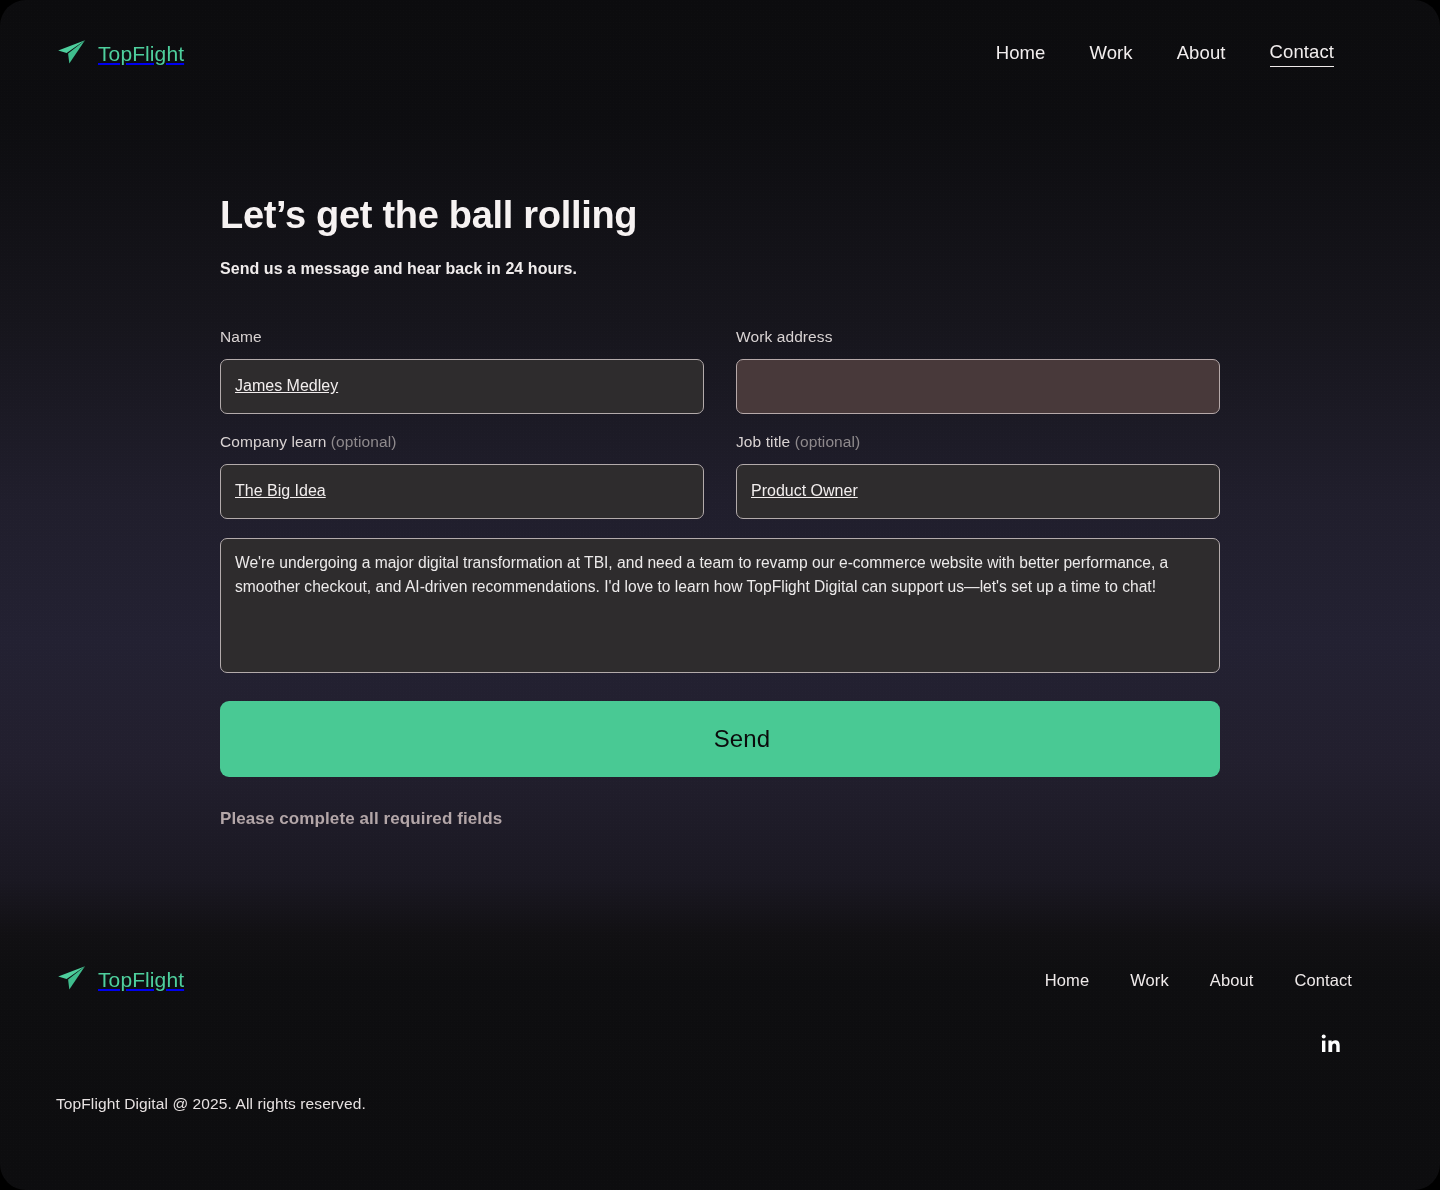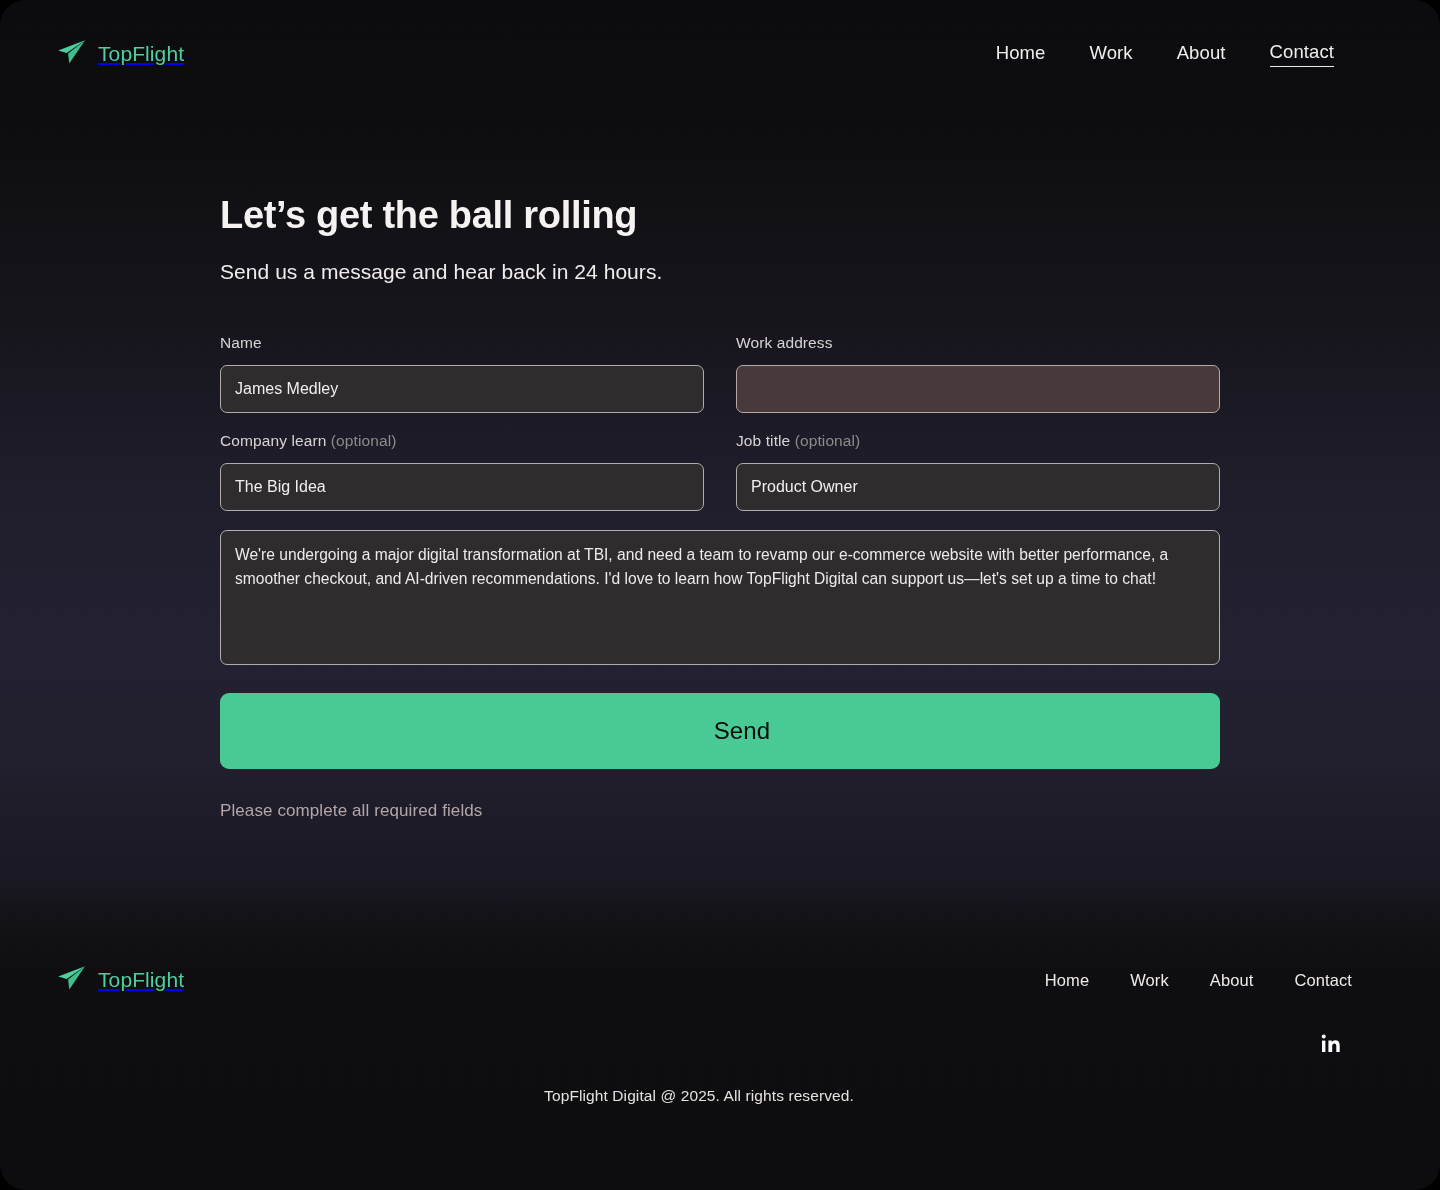--- a/index.html
+++ b/index.html
@@ -99,22 +99,22 @@
   .page-title {
     color: #f6f2f2;
     font-size: 38px;
     font-weight: 600;
     letter-spacing: -0.3px;
     line-height: 1.18;
   }
   .page-subtitle {
     margin-top: 22px;
     color: #f0ecec;
-    font-size: 21px;
-    font-weight: 400;
+    font-size: 16px;
+    font-weight: 700;
     letter-spacing: .05px;
   }
 
   .form {
     margin-top: 50px;
   }
 
   .row {
     display: flex;
     gap: 32px;
@@ -127,29 +127,30 @@
     display: block;
     color: #d9d3d3;
     font-size: 15.5px;
     margin-bottom: 13px;
     letter-spacing: .1px;
   }
   .label .opt { color: #8f8a8d; }
 
   .input {
     width: 100%;
-    height: 48px;
+    height: 55px;
     background: #2e2c2d;
     border: 1px solid #b3abab;
     border-radius: 7px;
     color: #f2eeee;
     font-family: "Liberation Sans", sans-serif;
     font-size: 16px;
     padding: 0 14px;
     outline: none;
+    text-decoration: underline;
   }
   .input::placeholder { color: #8a8486; }
   .input.error {
     background: #48393a;
     border-color: #b6a9a9;
   }
 
   .textarea {
     width: 100%;
     height: 135px;
@@ -180,20 +181,21 @@
     cursor: pointer;
     letter-spacing: .1px;
     padding-left: 44px;
   }
 
   .form-error {
     margin-top: 32px;
     color: #b3a6a8;
     font-size: 17px;
     letter-spacing: .1px;
+    font-weight: bold;
   }
 
   
   .footer {
     position: absolute;
     left: 0; right: 0;
     bottom: 0;
     height: 255px;
     padding: 0 56px;
     z-index: 2;
@@ -226,23 +228,23 @@
     margin-top: 22px;
   }
   .social-link {
     color: #ffffff;
     text-decoration: none;
     display: inline-flex;
   }
 
   .copyright-row {
     display: flex;
-    justify-content: center;
+    justify-content: flex-start;
     padding-right: 42px;
-    margin-top: 32px;
+    margin-top: 40px;
   }
   .copyright {
     color: #e6e1e1;
     font-size: 15.5px;
     letter-spacing: .1px;
   }
 </style>
 </head>
 <body>
 

